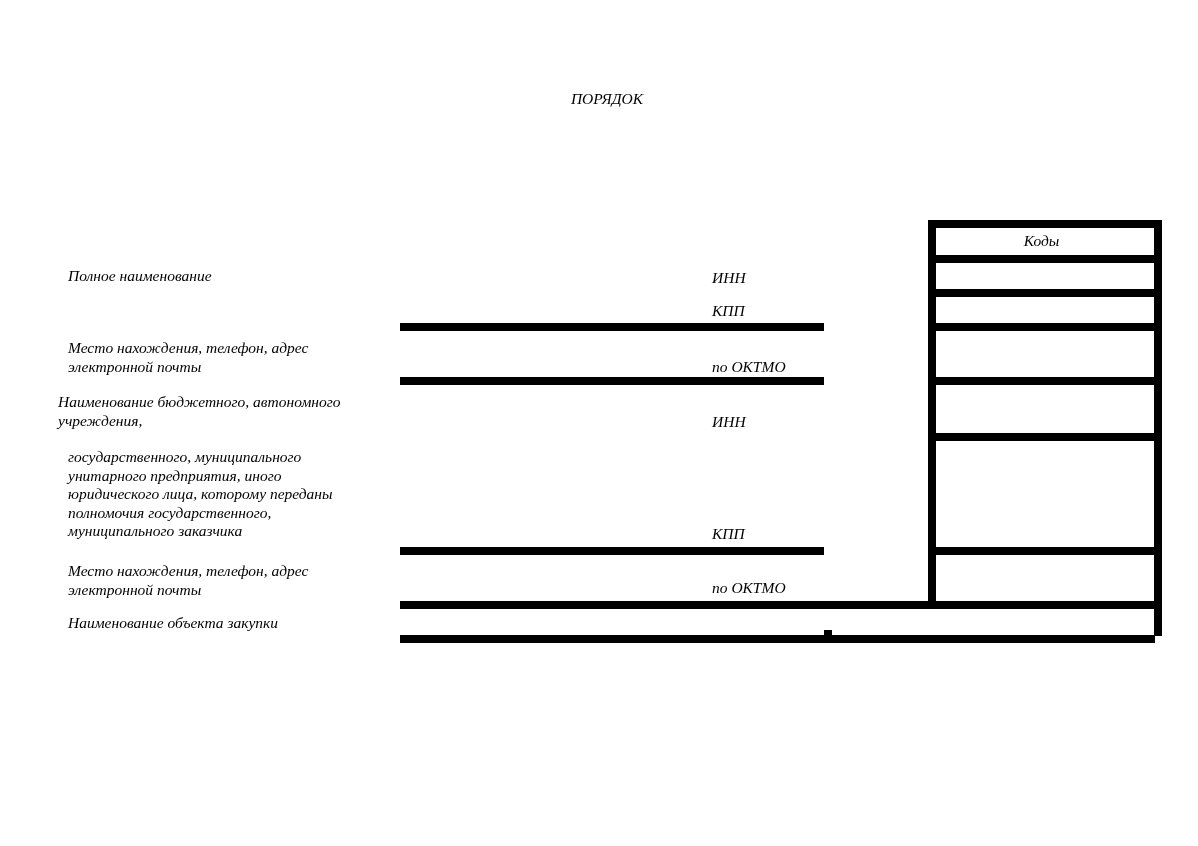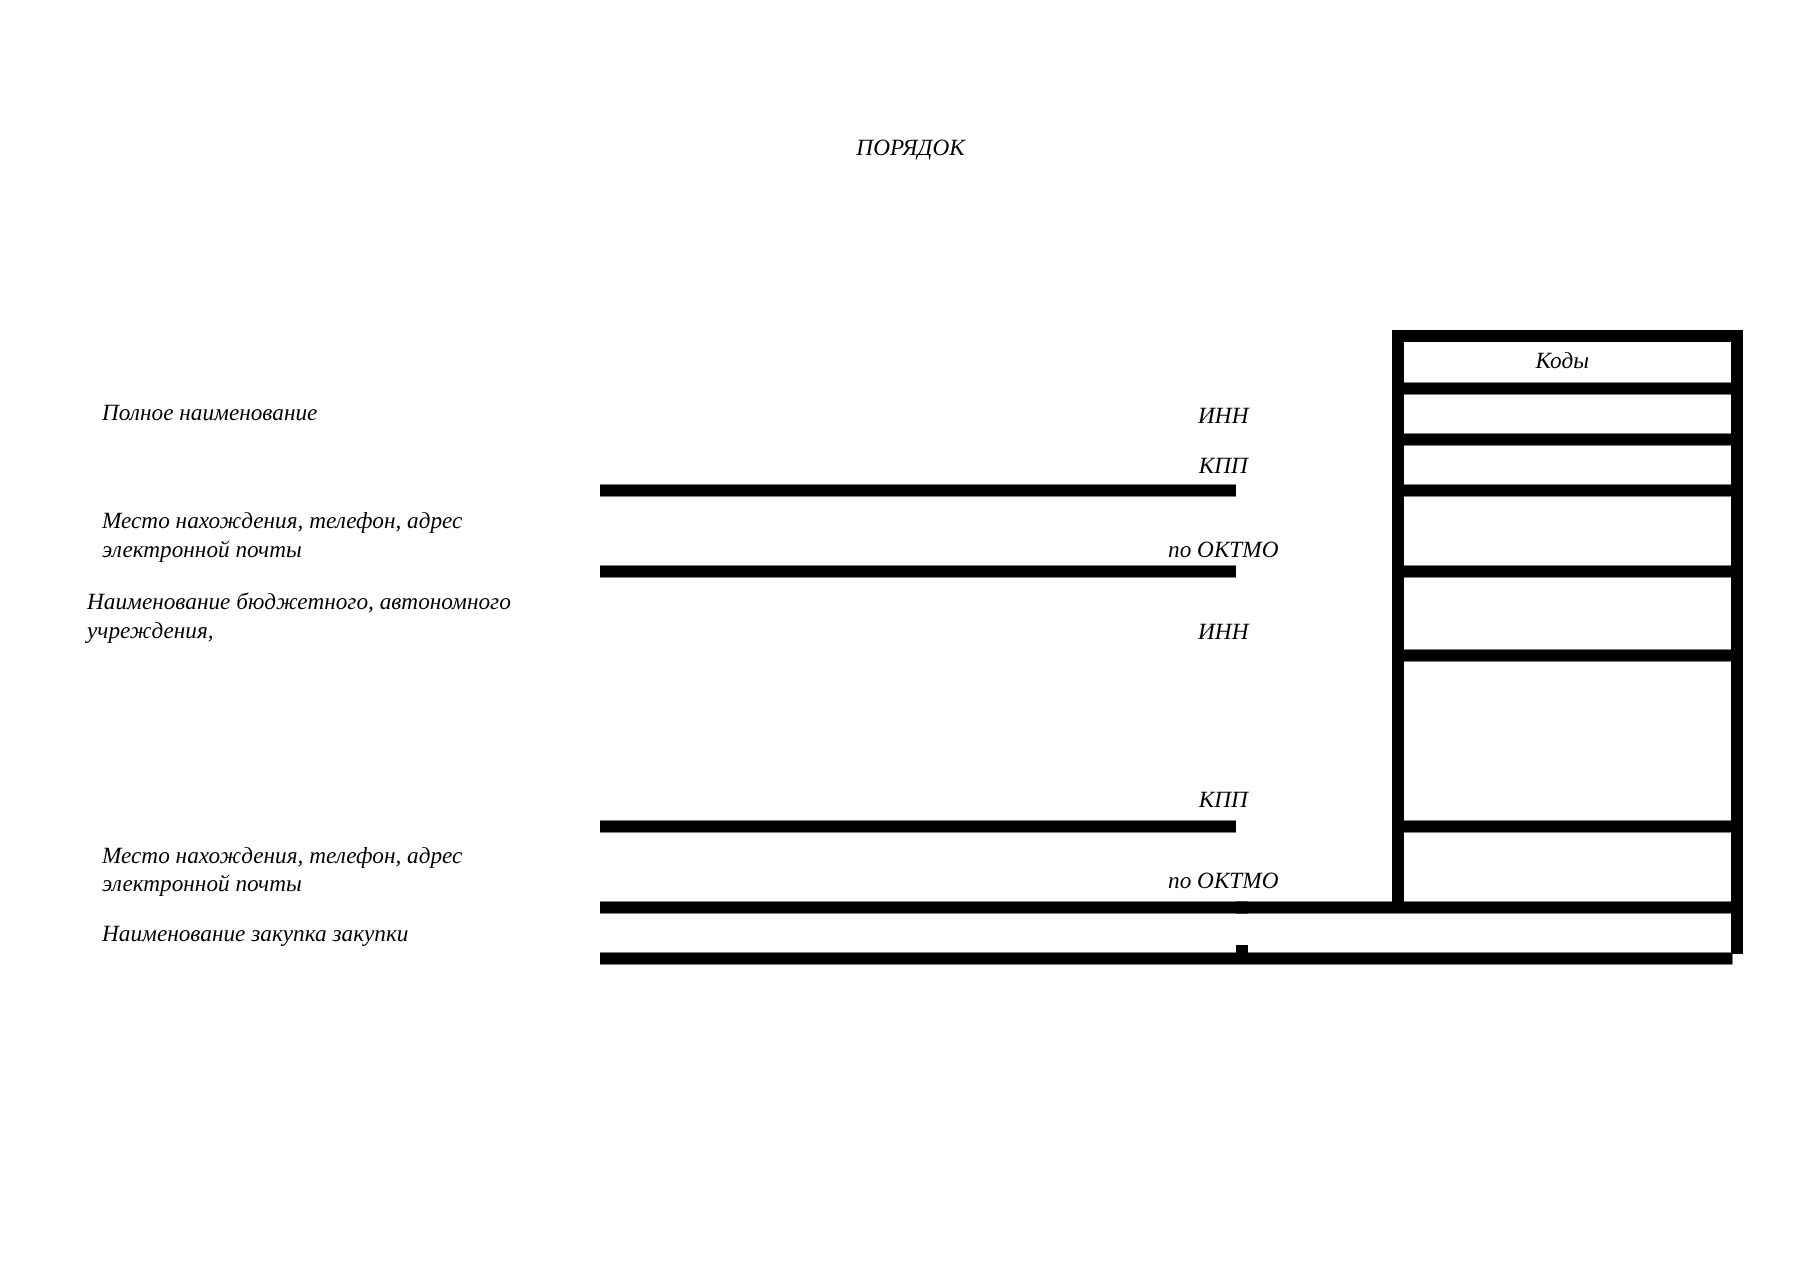--- a/index.html
+++ b/index.html
@@ -14,40 +14,45 @@
     overflow: hidden;
   }
   .txt {
     position: absolute;
     font-size: 15.5px;
     line-height: 18.5px;
     color: #000000;
   }
   .center { text-align: center; width: 1198px; left: 0; }
   .field-label { white-space: pre-line; }
-  .code-label { text-align: center; }
+  .code-label { text-align: left; }
   .hline { position: absolute; background: #000000; height: 1.5px; }
   .vline { position: absolute; background: #000000; width: 1.5px; }
   .cell  { position: absolute; background: transparent; }
 </style>
 </head>
 <body>
 
 <div class="page">
 
   <div class="txt center" style="top:78px;">ПОРЯДОК</div>
 
   <div class="txt field-label" style="left:56px; top:255px; width:330px;">Полное наименование</div>
   <div class="txt field-label" style="left:56px; top:327px; width:330px;">Место нахождения, телефон, адрес
 электронной почты</div>
   <div class="txt field-label" style="left:46px; top:381px; width:330px;">Наименование бюджетного, автономного
 учреждения,</div>
+  <div class="txt field-label" style="left:56px; top:436px; width:330px;">государственного, муниципального
+унитарного предприятия, иного
+юридического лица, которому переданы
+полномочия государственного,
+муниципального заказчика</div>
   <div class="txt field-label" style="left:56px; top:550px; width:330px;">Место нахождения, телефон, адрес
 электронной почты</div>
-  <div class="txt field-label" style="left:56px; top:602px; width:330px;">Наименование закупка закупки</div>
+  <div class="txt field-label" style="left:56px; top:602px; width:330px;">Наименование объекта закупки</div>
 
   <div class="txt code-label" style="left:700px; top:257px; width:215px;">ИНН</div>
   <div class="txt code-label" style="left:700px; top:290px; width:215px;">КПП</div>
   <div class="txt code-label" style="left:700px; top:346px; width:215px;">по ОКТМО</div>
   <div class="txt code-label" style="left:700px; top:401px; width:215px;">ИНН</div>
   <div class="txt code-label" style="left:700px; top:513px; width:215px;">КПП</div>
   <div class="txt code-label" style="left:700px; top:567px; width:215px;">по ОКТМО</div>
 
   <div class="txt" style="left:920px; top:220px; width:227px; text-align:center;">Коды</div>
 

